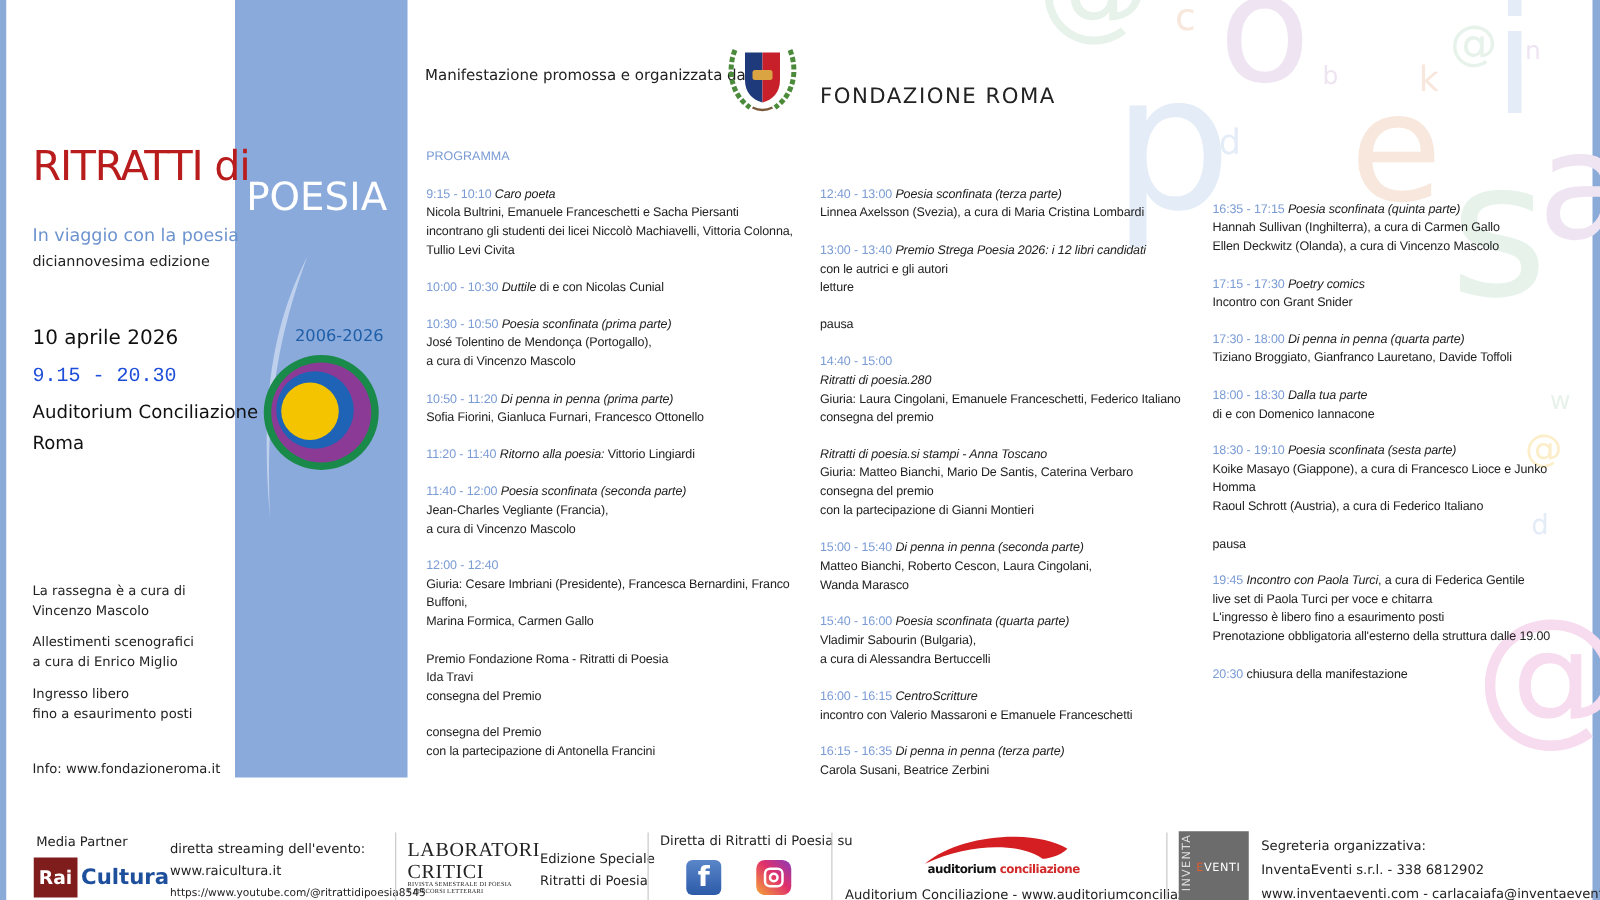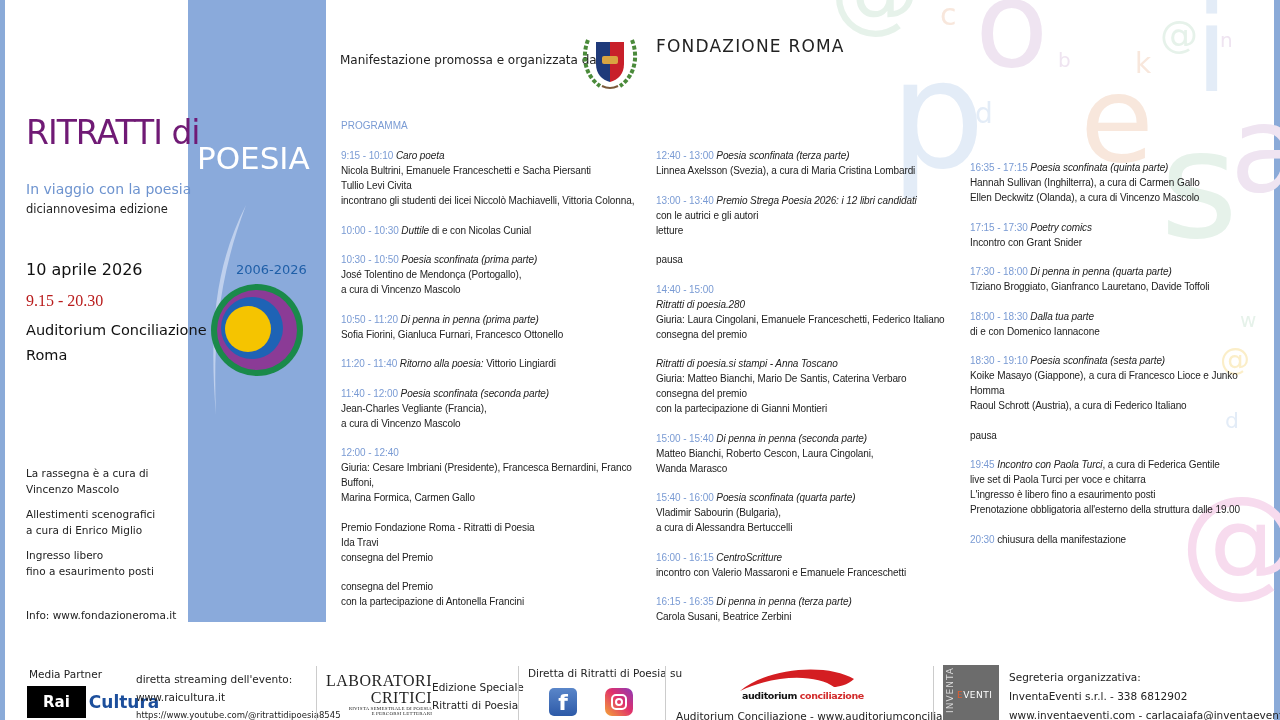--- a/index.html
+++ b/index.html
@@ -13,56 +13,56 @@
   .deco { position: absolute; font-family: "DejaVu Sans", sans-serif; pointer-events: none; line-height: 1; }
 
   
   .band { position: absolute; left: 188px; top: 0; width: 138px; height: 622px; background: #8aaadb; }
   .band-poesia { position: absolute; left: 197px; top: 140px; font-family: "DejaVu Sans", sans-serif; font-size: 31px; color: #ffffff; letter-spacing: 0px; }
   .band-years { position: absolute; left: 236px; top: 262px; font-family: "DejaVu Sans", sans-serif; font-size: 13px; color: #1f5fa8; }
   .band-swoosh { position: absolute; left: 188px; top: 200px; width: 80px; height: 220px; }
   .logo-circles { position: absolute; left: 210px; top: 283px; width: 94px; height: 94px; }
 
   
-  .title { position: absolute; left: 26px; top: 113px; font-family: "DejaVu Sans", sans-serif; font-size: 33px; color: #701a75; font-weight: normal; letter-spacing: -1px; }
+  .title { position: absolute; left: 26px; top: 113px; font-family: "DejaVu Sans", sans-serif; font-size: 33px; color: #b91c1c; font-weight: normal; letter-spacing: -1px; }
   .subtitle { position: absolute; left: 26px; top: 181px; font-size: 14px; color: #6d93cf; font-family: "DejaVu Sans", sans-serif; }
   .edition { position: absolute; left: 26px; top: 202px; font-size: 11.5px; color: #222; font-family: "DejaVu Sans", sans-serif; }
   .date { position: absolute; left: 26px; top: 260px; font-size: 16px; color: #111; font-family: "DejaVu Sans", sans-serif; }
-  .time { position: absolute; left: 26px; top: 292px; font-size: 16px; color: #b91c1c; font-family: Liberation Serif, serif; }
+  .time { position: absolute; left: 26px; top: 292px; font-size: 16px; color: #1d4ed8; font-family: Liberation Mono, monospace; }
   .venue { position: absolute; left: 26px; top: 318px; font-size: 14.5px; color: #111; font-family: "DejaVu Sans", sans-serif; line-height: 25px; }
   .credits { position: absolute; left: 26px; top: 466px; font-size: 10.5px; color: #222; line-height: 15.5px; font-family: "DejaVu Sans", sans-serif; }
   .credits p { margin-bottom: 10px; }
   .info { position: absolute; left: 26px; top: 609px; font-size: 10.5px; color: #222; font-family: "DejaVu Sans", sans-serif; }
 
   
   .promo { position: absolute; left: 340px; top: 53px; font-size: 12px; color: #222; font-family: "DejaVu Sans", sans-serif; }
   .crest { position: absolute; left: 580px; top: 30px; width: 60px; height: 62px; }
-  .fondazione { position: absolute; left: 656px; top: 36px; font-family: "DejaVu Sans", sans-serif; font-size: 17px; letter-spacing: 1.2px; color: #222; }
+  .fondazione { position: absolute; left: 656px; top: 67px; font-family: "DejaVu Sans", sans-serif; font-size: 17px; letter-spacing: 1.2px; color: #222; }
 
   
   .prog-label { position: absolute; left: 341px; top: 120px; font-size: 10px; color: #7a9bd4; font-family: "Liberation Sans", sans-serif; }
   .col { position: absolute; font-family: "Liberation Sans", sans-serif; font-size: 10px; color: #222; line-height: 15px; letter-spacing: -0.1px; }
   .col1 { left: 341px; top: 148px; width: 310px; }
   .col2 { left: 656px; top: 148px; width: 310px; }
   .col3 { left: 970px; top: 160px; width: 300px; }
   .entry { margin-bottom: 14.5px; }
   .entry .t { color: #7a9bd4; }
   .entry .ti { font-style: italic; }
   .entry .line { display: block; }
 
   
   .footer { position: absolute; left: 0; top: 660px; width: 1280px; height: 60px; }
   .f-sep { position: absolute; top: 6px; width: 1px; height: 54px; background: #ccc; }
   .mp-label { position: absolute; left: 29px; top: 8px; font-size: 10.5px; color: #222; font-family: "DejaVu Sans", sans-serif; }
   .rai { position: absolute; left: 27px; top: 26px; height: 32px; display: flex; align-items: center; }
-  .rai-box { background: #000000; color: #fff; font-weight: bold; font-size: 15px; padding: 7px 16px; font-family: "DejaVu Sans", sans-serif; }
+  .rai-box { background: #7f1d1d; color: #fff; font-weight: bold; font-size: 15px; padding: 7px 4px; font-family: "DejaVu Sans", sans-serif; }
   .rai-txt { color: #1d4f9c; font-weight: bold; font-size: 17px; margin-left: 3px; font-family: "DejaVu Sans", sans-serif; }
   .stream { position: absolute; left: 136px; top: 10px; font-size: 10.5px; color: #222; line-height: 18px; font-family: "DejaVu Sans", sans-serif; }
   .stream .small { font-size: 8.5px; }
-  .lab { position: absolute; left: 326px; top: 12px; font-family: "Liberation Serif", serif; color: #222; text-align: right; }
+  .lab { position: absolute; left: 326px; top: 12px; font-family: "Liberation Serif", serif; color: #222; }
   .lab .l1 { font-size: 16px; line-height: 17px; letter-spacing: 0.5px; }
   .lab .l2 { font-size: 5px; line-height: 5px; letter-spacing: 0.2px; }
   .lab-ed { position: absolute; left: 432px; top: 18px; font-size: 10.5px; line-height: 18px; color: #222; font-family: "DejaVu Sans", sans-serif; }
   .social-label { position: absolute; left: 528px; top: 7px; font-size: 10.5px; color: #222; font-family: "DejaVu Sans", sans-serif; }
   .fb { position: absolute; left: 549px; top: 28px; width: 28px; height: 28px; border-radius: 5px; background: linear-gradient(#5a86c9, #2d5aa8); color: #fff; font-weight: bold; font-size: 22px; text-align: center; line-height: 30px; font-family: "DejaVu Sans", sans-serif; }
   .ig { position: absolute; left: 605px; top: 28px; width: 28px; height: 28px; border-radius: 7px; background: linear-gradient(45deg, #f4a537, #e0306b 55%, #8a3ab9); }
   .ig .ring { position: absolute; left: 6px; top: 6px; width: 16px; height: 16px; border: 2.5px solid #fff; border-radius: 5px; }
   .ig .dot { position: absolute; left: 10px; top: 10px; width: 8px; height: 8px; border: 2px solid #fff; border-radius: 50%; }
   .aud-logo { position: absolute; left: 738px; top: 5px; width: 120px; height: 40px; }
   .aud-name { position: absolute; left: 742px; top: 30px; font-size: 9.5px; font-family: "DejaVu Sans", sans-serif; font-weight: bold; letter-spacing: -0.4px; }
@@ -139,22 +139,22 @@
   <rect x="22" y="26" width="16" height="8" rx="2" fill="#d9a441"></rect>
   <path d="M22 56 Q30 60 38 56" stroke="#7a5a3a" stroke-width="2" fill="none"></path>
 </svg>
 <div class="fondazione">FONDAZIONE ROMA</div>
 
 <div class="prog-label">PROGRAMMA</div>
 <div class="col col1">
     <div class="entry">
       <span class="line"><span class="t">9:15 - 10:10</span> <span class="ti">Caro poeta</span></span>
       <span class="line">Nicola Bultrini, Emanuele Franceschetti e Sacha Piersanti</span>
+      <span class="line">incontrano gli studenti dei licei Niccolò Machiavelli, Vittoria Colonna,</span>
       <span class="line">Tullio Levi Civita</span>
-      <span class="line">incontrano gli studenti dei licei Niccolò Machiavelli, Vittoria Colonna,</span>
     </div>
     <div class="entry">
       <span class="line"><span class="t">10:00 - 10:30</span> <span class="ti">Duttile</span><span> di e con Nicolas Cunial</span></span>
     </div>
     <div class="entry">
       <span class="line"><span class="t">10:30 - 10:50</span> <span class="ti">Poesia sconfinata (prima parte)</span></span>
       <span class="line">José Tolentino de Mendonça (Portogallo),</span>
       <span class="line">a cura di Vincenzo Mascolo</span>
     </div>
     <div class="entry">

